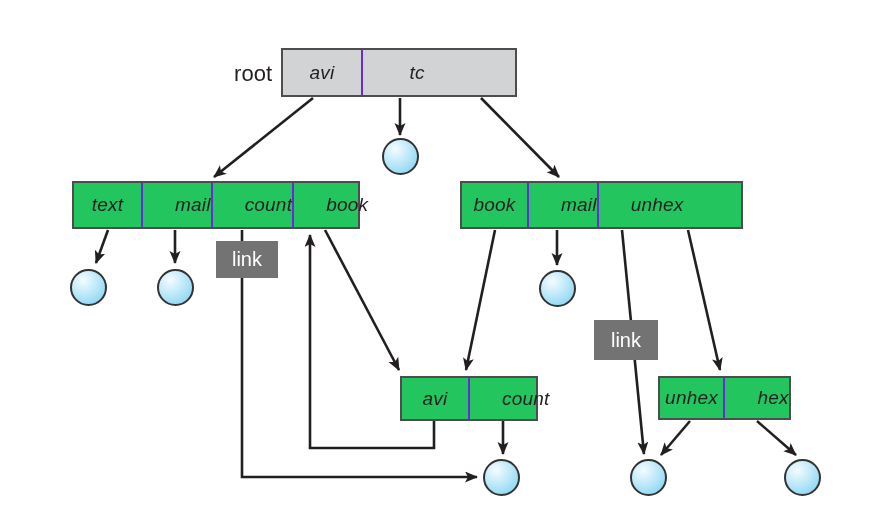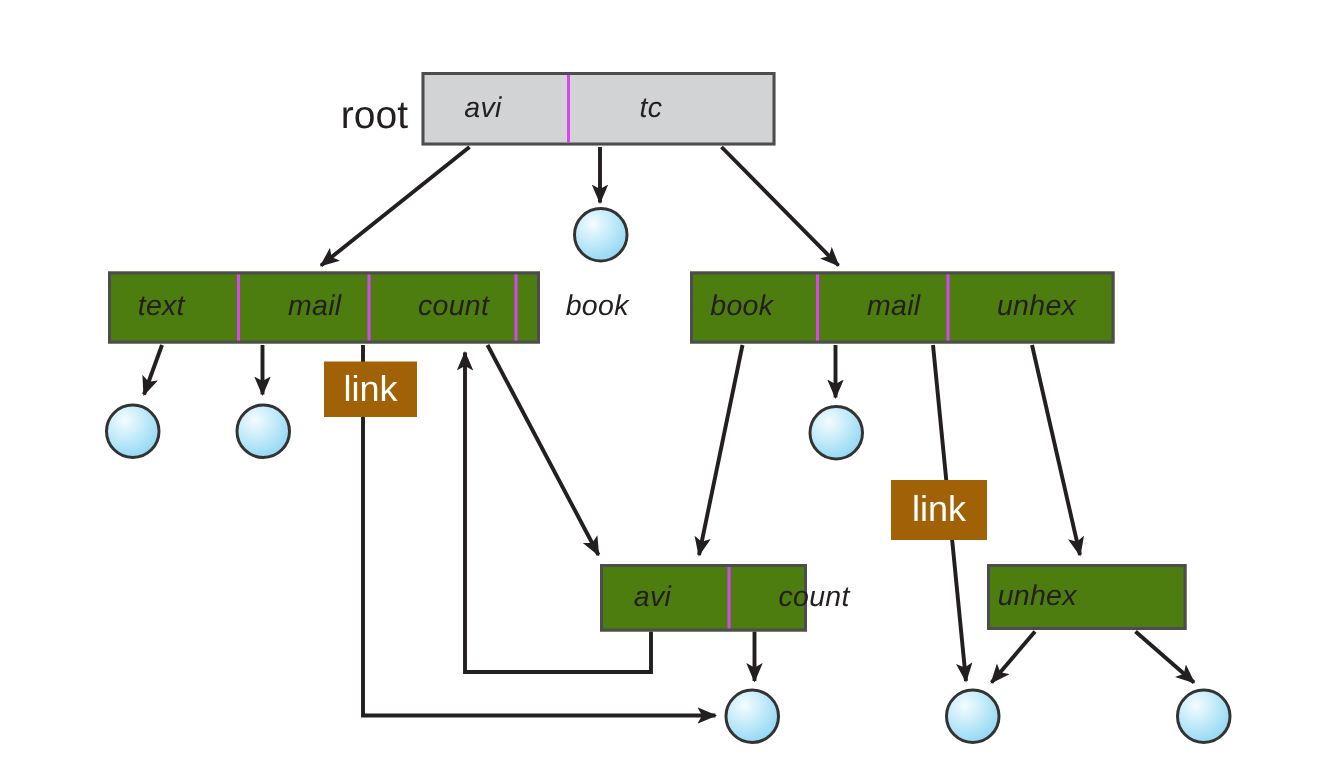--- a/index.html
+++ b/index.html
@@ -4,41 +4,40 @@
 <style>
   html,body{margin:0;padding:0;background:#ffffff;}
   #stage{
     position:relative;width:880px;height:519px;background:#ffffff;overflow:hidden;
     font-family:"Liberation Sans", sans-serif;color:#231f20;
   }
   #edges{position:absolute;left:0;top:0;z-index:1;}
   .dtable{
     position:absolute;display:flex;box-sizing:border-box;z-index:2;
     border:2px solid #4d4d4f;
-    gap:17px;
   }
   .dtable.gray{background:#d1d3d4;}
-  .dtable.blue{background:#4d7c0f;}
+  .dtable.blue{background:#22c55e;}
   .cell{
     box-sizing:border-box;display:flex;align-items:center;justify-content:center;
     font-style:italic;font-size:19px;letter-spacing:0.2px;
   }
-  .cell + .cell{border-left:2px solid #d946ef;padding-left:32px;}
+  .cell + .cell{border-left:2px solid #6d28d9;padding-left:32px;}
   .file{
     position:absolute;width:37px;height:37px;border-radius:50%;z-index:2;
     box-sizing:border-box;border:2px solid #333333;
     background:radial-gradient(circle at 34% 28%, #f4fcff 0%, #cdeefb 32%, #9cdcf5 72%, #7fcef0 100%);
   }
   .linkbox{
-    position:absolute;z-index:3;background:#a16207;color:#ffffff;
+    position:absolute;z-index:3;background:#737373;color:#ffffff;
     display:flex;align-items:center;justify-content:center;
-    font-size:24px;
+    font-size:20px;
   }
   .rootlabel{
-    position:absolute;z-index:2;font-size:26px;text-align:right;
+    position:absolute;z-index:2;font-size:22px;text-align:right;
   }
 </style>
 </head>
 <body>
 
 <div id="stage">
 
   <svg id="edges" width="880" height="519" viewBox="0 0 880 519">
     <defs>
       <marker id="ah" markerUnits="userSpaceOnUse" markerWidth="16" markerHeight="14" refX="12" refY="5.5" orient="auto">
@@ -87,20 +86,21 @@
     <div class="cell" style="flex:0 0 66px;">unhex</div>
   </div>
 
   <div class="dtable blue" style="left:400px;top:376px;width:138px;height:45px;">
     <div class="cell" style="flex:0 0 66px;">avi</div>
     <div class="cell" style="flex:1;">count</div>
   </div>
 
   <div class="dtable blue" style="left:658px;top:376px;width:133px;height:44px;">
     <div class="cell" style="flex:0 0 63px;">unhex</div>
+    <div class="cell" style="flex:1;">hex</div>
   </div>
 
   <div class="file" style="left:70px;top:269px;"></div>
   <div class="file" style="left:157px;top:269px;"></div>
   <div class="file" style="left:382px;top:138px;"></div>
   <div class="file" style="left:539px;top:270px;"></div>
   <div class="file" style="left:483px;top:459px;"></div>
   <div class="file" style="left:630px;top:459px;"></div>
   <div class="file" style="left:784px;top:459px;"></div>
 

